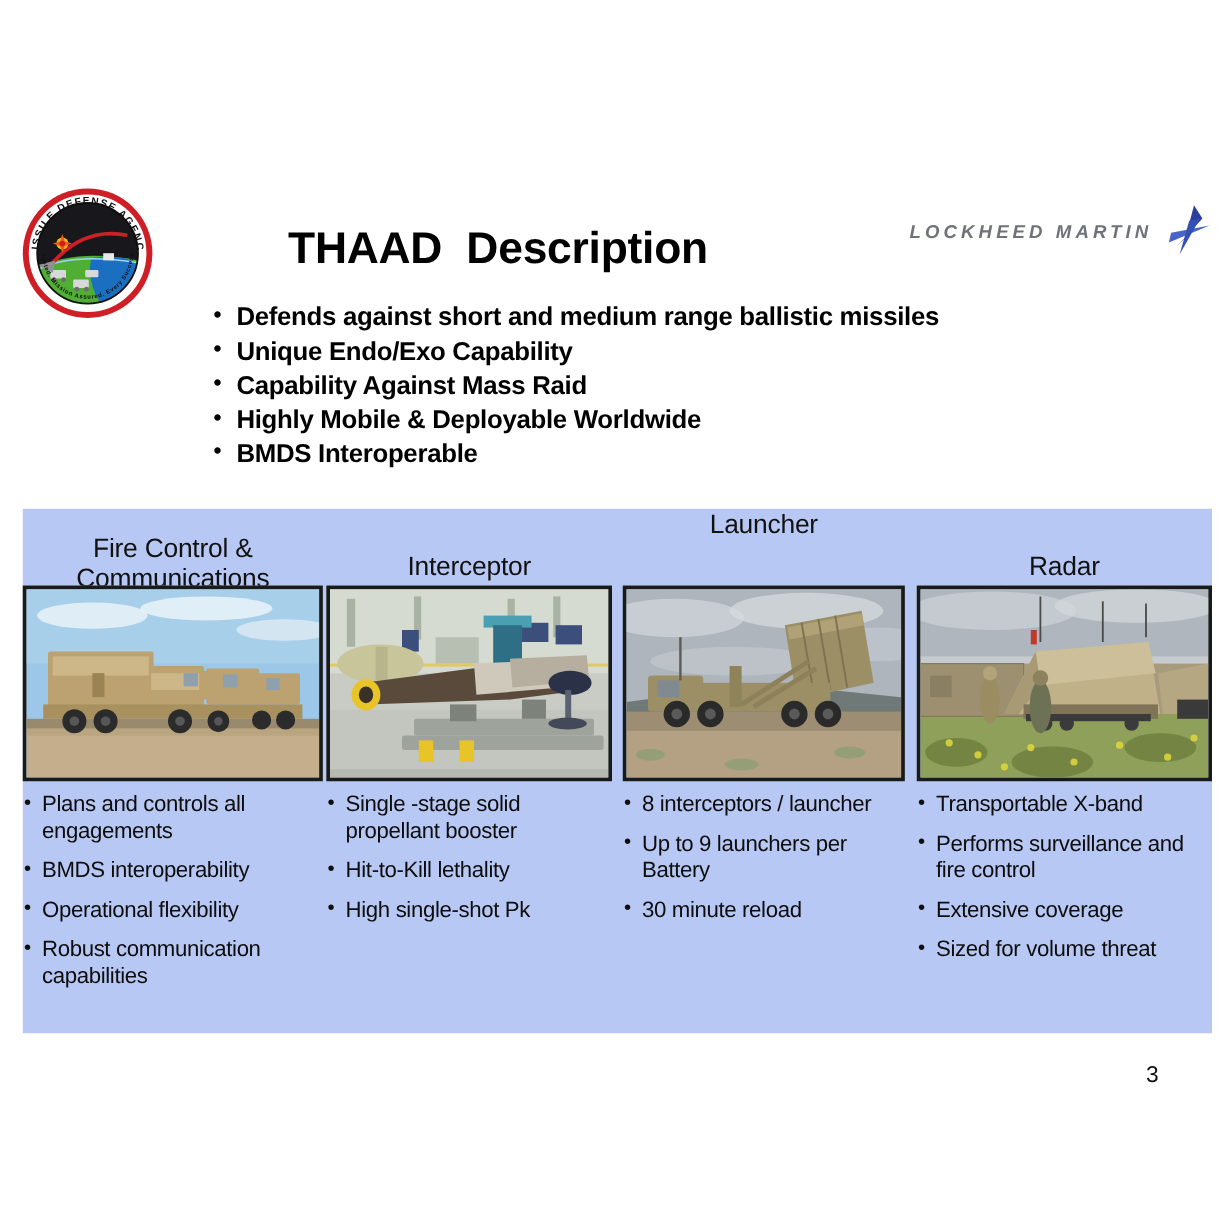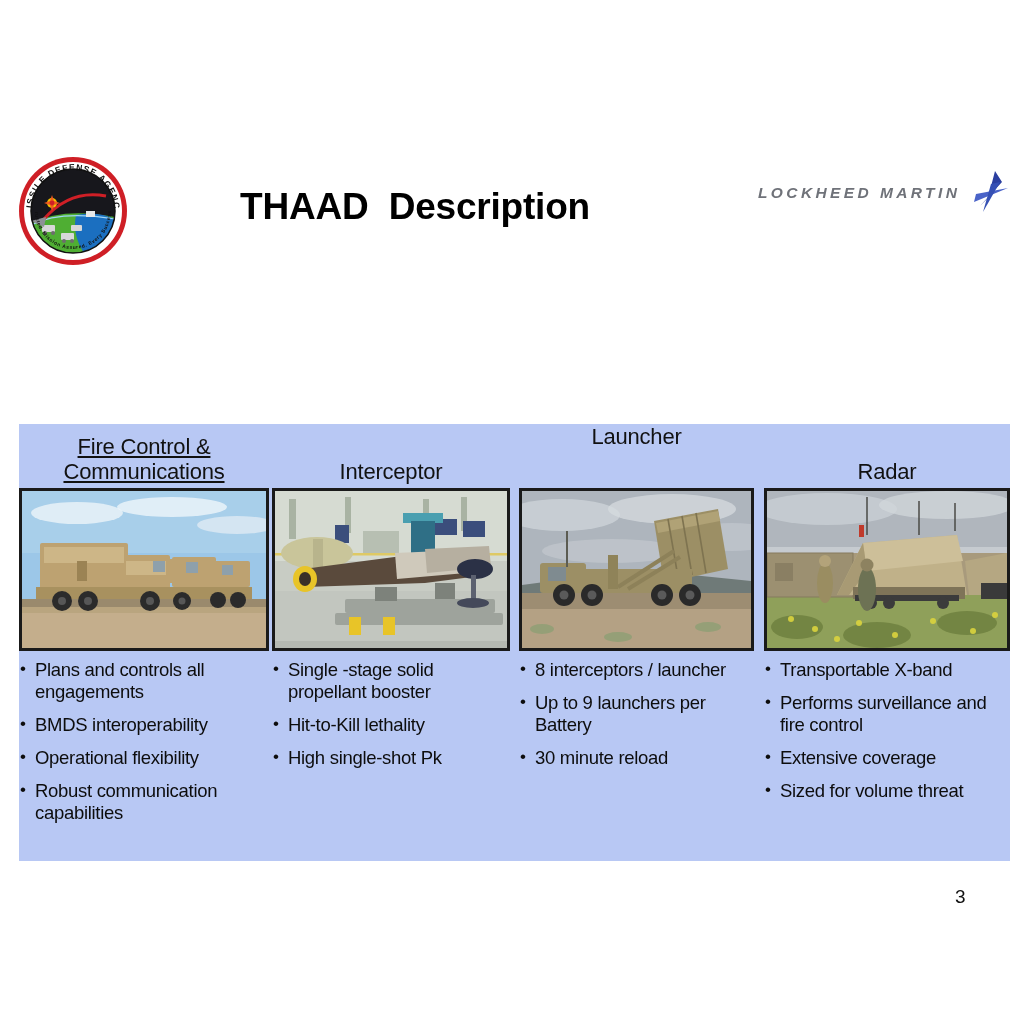--- a/index.html
+++ b/index.html
@@ -46,21 +46,21 @@
   .col { position: absolute; top: 0; }
   .col-0 { left: 0px;   width: 250px; }
   .col-1 { left: 253px; width: 238px; }
   .col-2 { left: 500px; width: 235px; }
   .col-3 { left: 745px; width: 246px; }
 
   .col-head {
     font-size: 22px; color: #111; text-align: center;
     line-height: 25px; letter-spacing: -0.2px;
   }
-  .col-0 .col-head { padding-top: 10px; text-decoration: underline; }
+  .col-0 .col-head { padding-top: 20px; }
   .col-1 .col-head { padding-top: 35px; }
   .col-2 .col-head { }
   .col-3 .col-head { padding-top: 35px; }
 
   .photo {
     position: absolute; top: 64px; height: 163px; width: 100%;
     border: 3px solid #1a1a1a; overflow: hidden; background: #9aa;
   }
   .photo svg { display: block; width: 100%; height: 100%; }
 
@@ -143,20 +143,27 @@
       <g>
         <path d="M243,3 L236,30 L228,38 L250,14 Z" fill="#2b3fa0"></path>
         <path d="M224,26 L256,20 L222,34 Z" fill="#4a63c8"></path>
         <path d="M239,16 L248,14 L231,44 Z" fill="#3550b4"></path>
       </g>
     </svg>
   </div>
 
   <div class="title">THAAD  Description</div>
 
+  <ul class="top-bullets">
+    <li>Defends against short and medium range ballistic missiles</li>
+    <li>Unique Endo/Exo Capability</li>
+    <li>Capability Against Mass Raid</li>
+    <li>Highly Mobile &amp; Deployable Worldwide</li>
+    <li>BMDS Interoperable</li>
+  </ul>
 
   <div class="panel">
 
     <div class="col col-0">
       <div class="col-head">
         <div>Fire Control &amp;</div>
         <div>Communications</div>
       </div>
       <div class="photo">
         <svg viewBox="0 0 244 157" preserveAspectRatio="none" aria-hidden="true">

